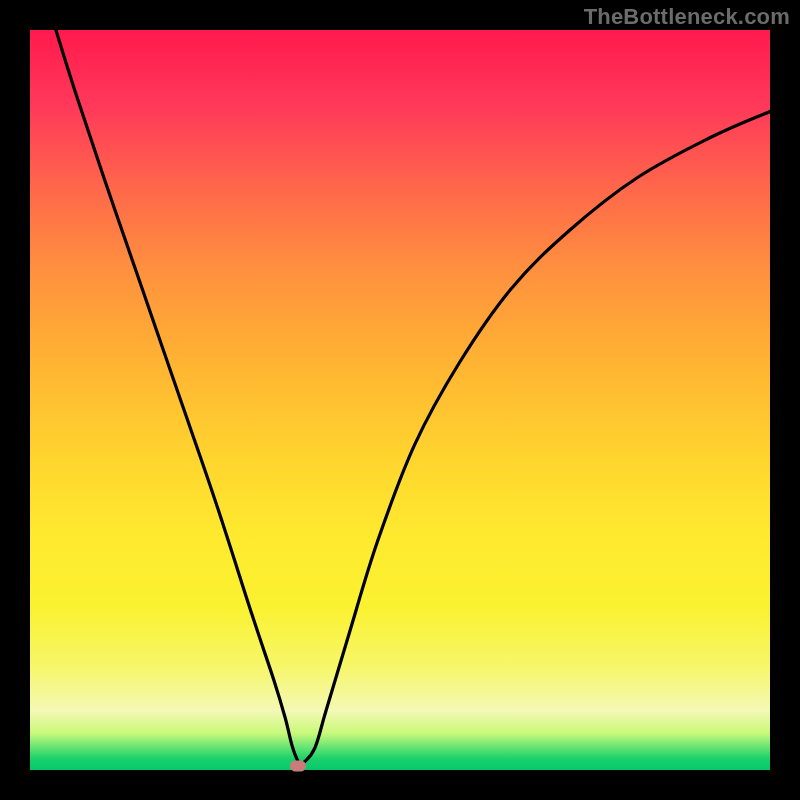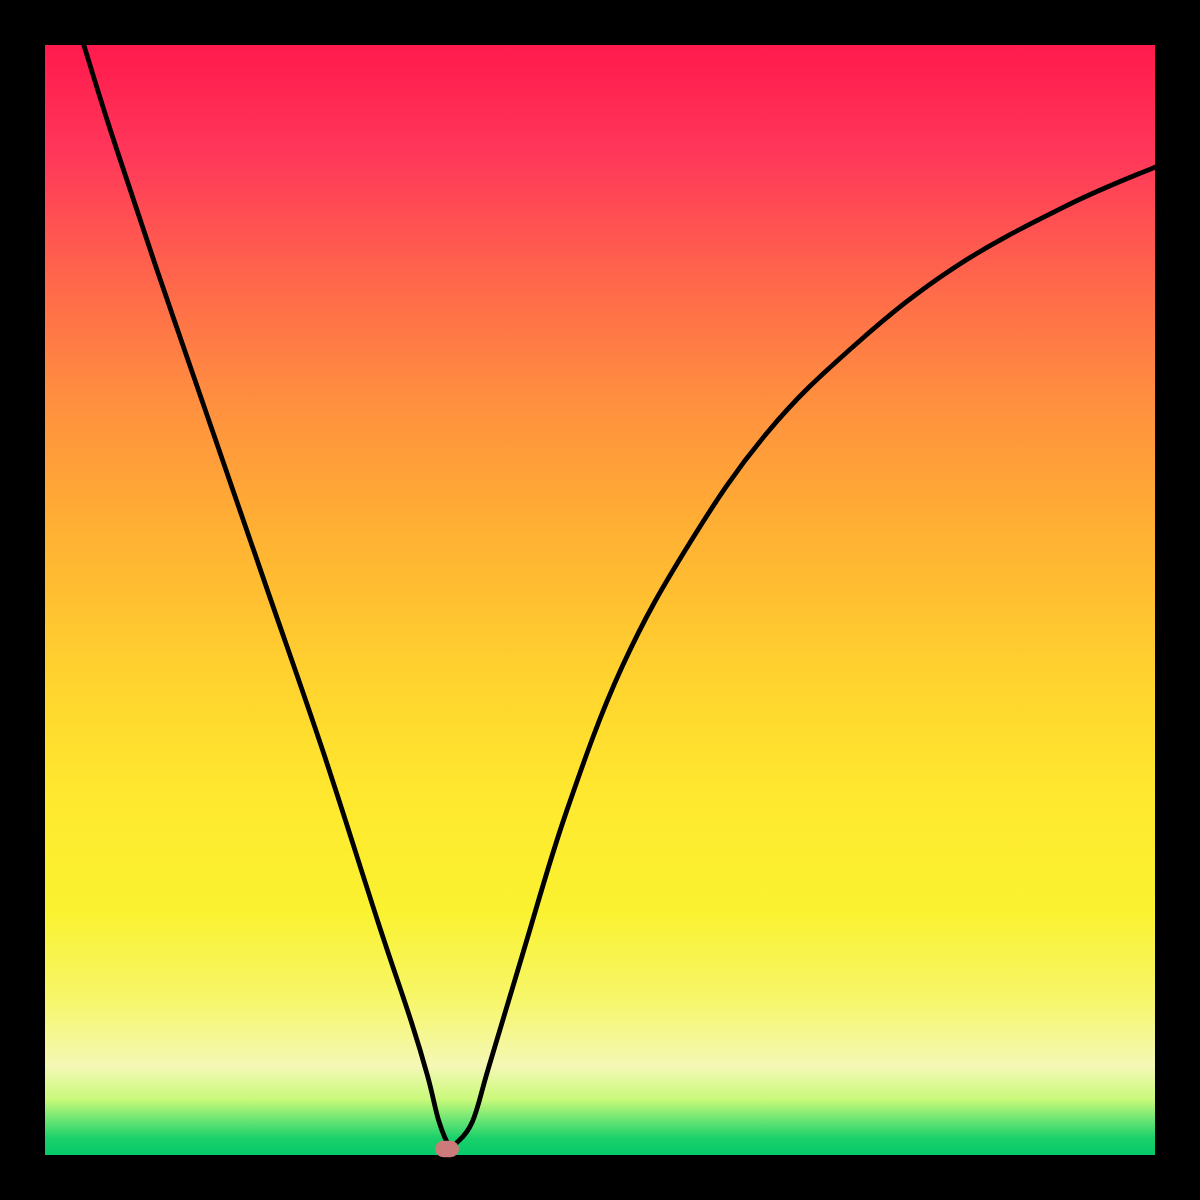--- a/index.html
+++ b/index.html
@@ -72,20 +72,21 @@
     height: 11px;
     background: #cc7a7a;
     border-radius: 6px;
     transform: translate(-50%, -50%);
   }
 </style>
 </head>
 <body>
 
 <div class="frame">
+  <div class="watermark">TheBottleneck.com</div>
 
   <div class="plot">
     <div class="gradient"></div>
     <svg class="curve" viewBox="0 0 740 740" preserveAspectRatio="none">
       <path id="curve-path" d="M 25.90 0.00 C 29.29 10.85, 35.58 32.07, 44.40 59.20 C 53.22 86.33, 61.79 112.05, 74.00 148.00 C 86.21 183.95, 97.43 215.96, 111.00 255.30 C 124.57 294.64, 134.43 323.26, 148.00 362.60 C 161.57 401.94, 171.43 429.20, 185.00 469.90 C 198.57 510.60, 211.15 551.36, 222.00 584.60 C 232.85 617.84, 238.10 632.21, 244.20 651.20 C 250.31 670.19, 251.91 675.99, 255.30 688.20 C 258.69 700.41, 259.99 709.25, 262.70 717.80 C 265.41 726.35, 268.06 732.11, 270.10 734.82 C 272.13 737.53, 271.09 735.72, 273.80 732.60 C 276.51 729.48, 280.83 727.30, 284.90 717.80 C 288.97 708.30, 289.89 701.15, 296.00 680.80 C 302.11 660.45, 308.70 638.00, 318.20 606.80 C 327.70 575.60, 335.59 545.87, 347.80 510.60 C 360.01 475.33, 369.88 446.96, 384.80 414.40 C 399.72 381.84, 411.56 361.49, 429.20 333.00 C 446.84 304.51, 460.65 283.42, 481.00 259.00 C 501.35 234.58, 517.14 220.15, 540.20 199.80 C 563.26 179.45, 581.02 164.96, 606.80 148.00 C 632.58 131.04, 656.38 119.51, 680.80 107.30 C 705.22 95.09, 729.15 86.15, 740.00 81.40" stroke="#000" stroke-width="3.2" fill="none" stroke-linecap="round" stroke-linejoin="round"></path>
     </svg>
     <div class="marker" id="marker" style="left: 267.88px; top: 735.56px; background: rgb(204, 122, 122);"></div>
   </div>
 </div>
 

